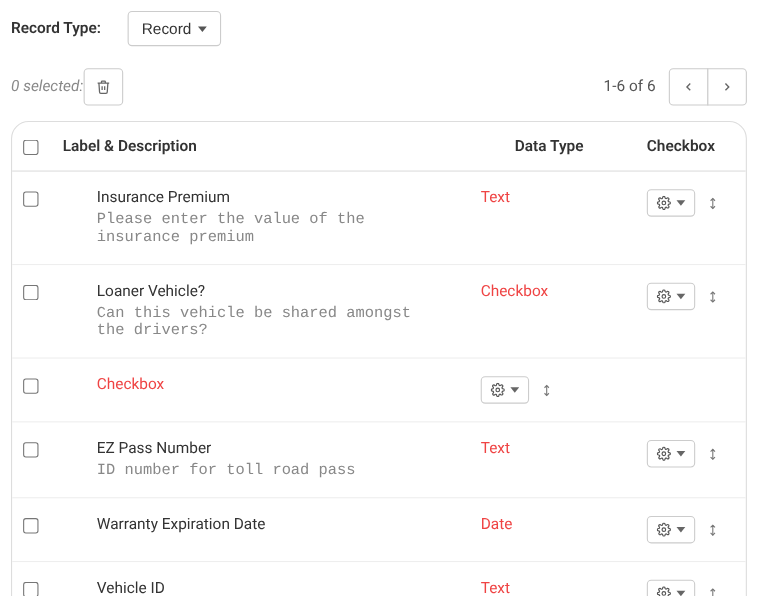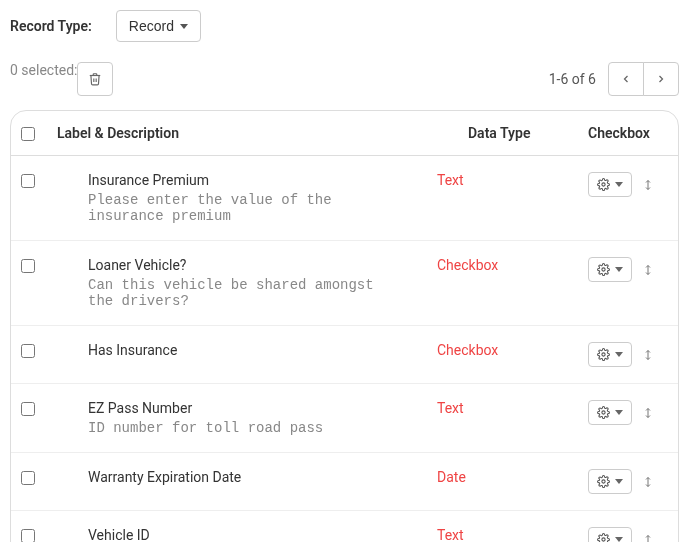--- a/index.html
+++ b/index.html
@@ -2,21 +2,21 @@
 <html><head>
 <meta charset="utf-8">
 <style>
 * { box-sizing: border-box; margin: 0; padding: 0; }
 body { font-family: -apple-system, BlinkMacSystemFont, "Segoe UI", Roboto, Arial, sans-serif; font-size: 14px; color: #333; padding: 10px; width: 689px; background: #fff; }
 .top-row { display: flex; align-items: center; gap: 24px; margin-bottom: 20px; }
 .top-label { font-weight: 600; color: #333; }
 .dropdown-btn { border: 1px solid #ccc; border-radius: 4px; background: #fff; padding: 7px 12px; font-size: 14px; cursor: pointer; display: inline-flex; align-items: center; gap: 6px; color: #333; }
 .caret { width: 0; height: 0; border-left: 4px solid transparent; border-right: 4px solid transparent; border-top: 5px solid #555; display: inline-block; }
 .toolbar { display: flex; align-items: center; justify-content: space-between; margin-bottom: 14px; }
-.toolbar-left { display: flex; align-items: flex-start; gap: 0; }
+.toolbar-left { display: flex; align-items: center; gap: 0; font-style: italic; }
 .selected-text { color: #888; }
 .icon-btn { border: 1px solid #ccc; border-radius: 4px; background: #fff; width: 36px; height: 34px; display: inline-flex; align-items: center; justify-content: center; cursor: pointer; color: #666; }
 .toolbar-right { display: flex; align-items: center; gap: 12px; }
 .range-text { color: #555; }
 .pager { display: flex; }
 .pager .icon-btn:first-child { border-top-right-radius: 0; border-bottom-right-radius: 0; }
 .pager .icon-btn:last-child { border-top-left-radius: 0; border-bottom-left-radius: 0; margin-left: -1px; }
 .table { border: 1px solid #ddd; border-radius: 16px; overflow: hidden; }
 .thead, .trow { display: grid; grid-template-columns: 36px 1fr 120px 80px; align-items: center; }
 .thead { padding: 14px 10px; font-weight: 600; color: #333; border-bottom: 1px solid #ddd; }
@@ -146,24 +146,20 @@
               <line x1="12" y1="3" x2="12" y2="21"></line>
             </svg>
       </span>
     </div>
   </div>
 
   <div class="trow">
     <div class="cell-check">
       <input type="checkbox" style="">
     </div>
-    <div class="cell-label">
-      <div class="row-label">Has Insurance</div>
-
-    </div>
     <div class="cell-type">Checkbox</div>
     <div class="cell-actions">
       <button class="gear-btn">
         <span>
           <svg width="13" height="13" viewBox="0 0 24 24" fill="none" stroke="#555" stroke-width="2">
                 <circle cx="12" cy="12" r="3"></circle>
                 <path d="M19.4 15a1.7 1.7 0 0 0 .3 1.8l.1.1a2 2 0 1 1-2.8 2.8l-.1-.1a1.7 1.7 0 0 0-1.8-.3 1.7 1.7 0 0 0-1 1.5V21a2 2 0 1 1-4 0v-.1a1.7 1.7 0 0 0-1-1.5 1.7 1.7 0 0 0-1.8.3l-.1.1a2 2 0 1 1-2.8-2.8l.1-.1a1.7 1.7 0 0 0 .3-1.8 1.7 1.7 0 0 0-1.5-1H3a2 2 0 1 1 0-4h.1a1.7 1.7 0 0 0 1.5-1 1.7 1.7 0 0 0-.3-1.8l-.1-.1a2 2 0 1 1 2.8-2.8l.1.1a1.7 1.7 0 0 0 1.8.3H9a1.7 1.7 0 0 0 1-1.5V3a2 2 0 1 1 4 0v.1a1.7 1.7 0 0 0 1 1.5 1.7 1.7 0 0 0 1.8-.3l.1-.1a2 2 0 1 1 2.8 2.8l-.1.1a1.7 1.7 0 0 0-.3 1.8V9a1.7 1.7 0 0 0 1.5 1H21a2 2 0 1 1 0 4h-.1a1.7 1.7 0 0 0-1.5 1z"></path>
               </svg>
         </span>
         <span class="caret"></span>

